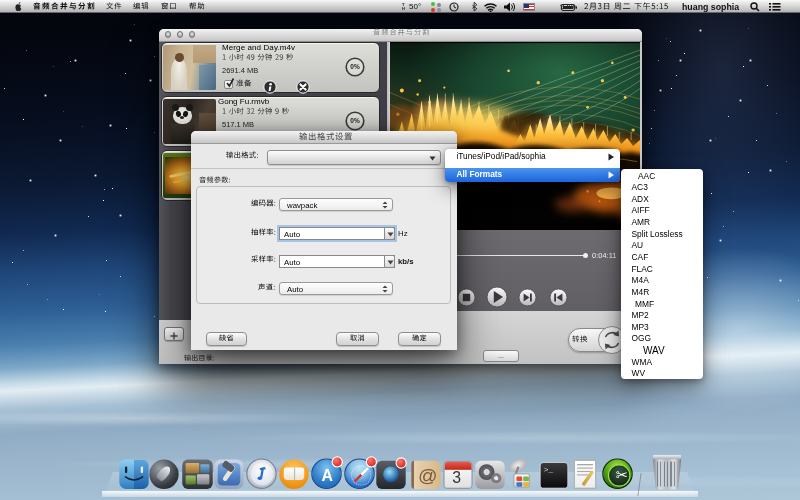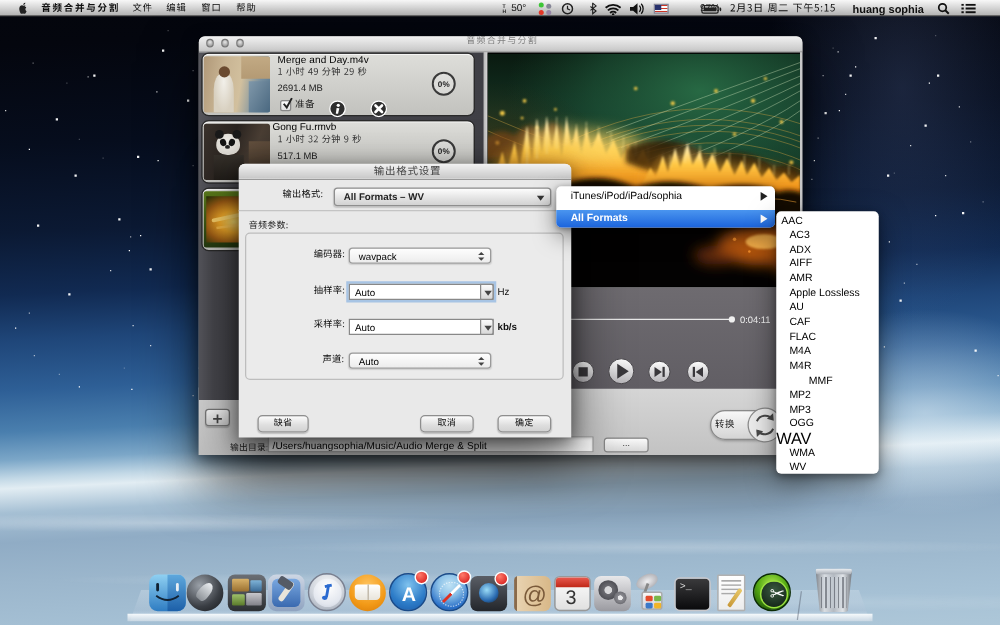--- a/index.html
+++ b/index.html
@@ -456,38 +456,34 @@
 <g stroke="#4a4a4a" stroke-width="1.6" fill="none">
 <path d="M8.5 12 A 7.3 7.3 0 0 1 21 10.5"></path>
         <path d="M21.5 18 A 7.3 7.3 0 0 1 9 19.5"></path>
       </g>
 <path d="M21.5 5.5 L22 11.5 L16.5 10 Z" fill="#4a4a4a"></path>
 <path d="M8.5 24.5 L8 18.5 L13.5 20 Z" fill="#4a4a4a"></path>
     </svg>
     <svg style="position:absolute;left:184px;top:354.6px;overflow:visible" width="33" height="9">
       <path d="M5.1 2.2L5.1 4.7L5.6 4.7L5.6 2.2ZM6 1.9L6 5.3C6 5.4 6 5.4 5.9 5.4C5.8 5.4 5.6 5.4 5.2 5.4C5.3 5.5 5.4 5.7 5.4 5.8C5.8 5.8 6.1 5.8 6.2 5.7C6.4 5.7 6.5 5.5 6.5 5.3L6.5 1.9ZM0.5 3C0.6 3 0.8 2.9 1 2.9L1.5 2.9L1.5 3.9C1.1 4 0.6 4.1 0.3 4.2L0.4 4.6L1.5 4.4L1.5 5.9L2 5.9L2 4.2L2.6 4.1L2.5 3.6L2 3.8L2 2.9L2.6 2.9L2.6 2.4L2 2.4L2 1.4L1.5 1.4L1.5 2.4L0.9 2.4C1.1 1.9 1.3 1.4 1.4 0.8L2.6 0.8L2.6 0.3L1.5 0.3C1.6 0 1.6 -0.2 1.7 -0.5L1.2 -0.6C1.1 -0.3 1.1 0 1.1 0.3L0.3 0.3L0.3 0.8L1 0.8C0.8 1.3 0.7 1.8 0.6 2C0.5 2.3 0.5 2.5 0.3 2.6C0.4 2.7 0.5 2.9 0.5 3ZM4.6 -0.6C4.2 0.2 3.3 0.8 2.4 1.2C2.6 1.3 2.7 1.5 2.8 1.6C3 1.5 3.2 1.4 3.3 1.3L3.3 1.6L5.9 1.6L5.9 1.3C6.1 1.4 6.3 1.5 6.5 1.6C6.5 1.4 6.7 1.3 6.8 1.1C6.1 0.8 5.4 0.4 4.9 -0.2L5 -0.4ZM3.5 1.2C3.9 0.9 4.3 0.5 4.6 0.2C5 0.6 5.4 0.9 5.8 1.2ZM4.3 2.5L4.3 3L3.3 3L3.3 2.5ZM2.9 2.1L2.9 5.9L3.3 5.9L3.3 4.4L4.3 4.4L4.3 5.3C4.3 5.4 4.3 5.4 4.2 5.4C4.2 5.4 4 5.4 3.8 5.4C3.8 5.5 3.9 5.7 3.9 5.8C4.2 5.8 4.4 5.8 4.6 5.8C4.7 5.7 4.7 5.6 4.7 5.3L4.7 2.1ZM3.3 3.4L4.3 3.4L4.3 4L3.3 4ZM7.9 2.9L7.9 5.5L12.9 5.5L12.9 5.9L13.5 5.9L13.5 2.9L12.9 2.9L12.9 4.9L11 4.9L11 2.5L13.2 2.5L13.2 0.1L12.6 0.1L12.6 2L11 2L11 -0.6L10.4 -0.6L10.4 2L8.8 2L8.8 0.1L8.2 0.1L8.2 2.5L10.4 2.5L10.4 4.9L8.5 4.9L8.5 2.9ZM16 2L19.7 2L19.7 3.2L16 3.2ZM16 1.5L16 0.4L19.7 0.4L19.7 1.5ZM16 3.7L19.7 3.7L19.7 4.9L16 4.9ZM15.5 -0.1L15.5 5.8L16 5.8L16 5.4L19.7 5.4L19.7 5.8L20.3 5.8L20.3 -0.1ZM22.5 3.1C23 3.4 23.5 3.8 23.8 4L24.2 3.7C23.9 3.4 23.3 3 22.9 2.8ZM22.5 -0.2L22.5 0.3L26.8 0.3L26.8 1L22.7 1L22.7 1.4L26.7 1.4L26.7 2.1L22.1 2.1L22.1 2.6L24.8 2.6L24.8 3.8C23.8 4.3 22.8 4.7 22.1 4.9L22.4 5.4C23 5.1 24 4.7 24.8 4.3L24.8 5.3C24.8 5.4 24.8 5.4 24.7 5.4C24.6 5.4 24.2 5.4 23.8 5.4C23.8 5.6 23.9 5.8 23.9 5.9C24.5 5.9 24.8 5.9 25.1 5.8C25.3 5.7 25.4 5.6 25.4 5.3L25.4 3.7C26 4.6 26.8 5.3 27.9 5.6C28 5.5 28.2 5.3 28.3 5.1C27.5 4.9 26.9 4.6 26.3 4.1C26.8 3.8 27.3 3.4 27.7 3.1L27.3 2.7C27 3 26.4 3.5 26 3.8C25.7 3.5 25.5 3.1 25.4 2.8L25.4 2.6L28.2 2.6L28.2 2.1L27.2 2.1C27.3 1.4 27.3 0.5 27.4 -0.2L26.9 -0.2L26.9 -0.2ZM29.8 2.6C30 2.6 30.2 2.4 30.2 2.1C30.2 1.8 30 1.6 29.8 1.6C29.5 1.6 29.3 1.8 29.3 2.1C29.3 2.4 29.5 2.6 29.8 2.6ZM29.8 5.4C30 5.4 30.2 5.2 30.2 4.9C30.2 4.6 30 4.4 29.8 4.4C29.5 4.4 29.3 4.6 29.3 4.9C29.3 5.2 29.5 5.4 29.8 5.4Z" fill="#222"></path>
     </svg>
-    <div class="abs" style="left:214px;top:349px;width:261px;height:13px;background:#fff;border:1px solid #999;box-shadow:inset 0 1px 2px rgba(0,0,0,.15)">
-<div style="font-size:8px;color:#000;padding:1.6px 0 0 3px;white-space:nowrap;letter-spacing:.1px">/Users/huangsophia/Music/Audio Merge &amp; Split</div>
-    </div>
     <div class="abs" style="left:483px;top:350px;width:36px;height:12px;border-radius:3px;background:linear-gradient(#fafafa,#d8d8d8);border:1px solid #888;text-align:center;font-size:7px;color:#333;line-height:9px">...</div>
     <div class="abs" style="left:191px;top:130.5px;width:266px;height:219.5px;border-radius:5px 5px 0 0;background:#e9e9e9;
 box-shadow:0 18px 45px rgba(0,0,0,.6),0 4px 14px rgba(0,0,0,.45)"></div>
     <div class="abs" style="left:191px;top:130.5px;width:266px;height:13.5px;border-radius:5px 5px 0 0;
 background:linear-gradient(#f2f2f2,#cecece 85%,#c6c6c6);border-bottom:1px solid #999"></div>
 <div class="abs" style="left:191px;top:168px;width:266px;height:1px;background:#c4c4c4"></div>
     <svg style="position:absolute;left:298.5px;top:132.8px;overflow:visible" width="56" height="11">
       <path d="M6.2 2.8L6.2 5.8L6.7 5.8L6.7 2.8ZM7.2 2.5L7.2 6.5C7.2 6.6 7.2 6.6 7.1 6.6C7 6.6 6.7 6.6 6.3 6.6C6.4 6.8 6.4 7 6.4 7.1C6.9 7.1 7.3 7.1 7.5 7.1C7.7 7 7.7 6.8 7.7 6.5L7.7 2.5ZM0.6 3.8C0.7 3.7 0.9 3.7 1.2 3.7L1.8 3.7L1.8 4.8C1.3 5 0.8 5.1 0.4 5.1L0.5 5.7L1.8 5.4L1.8 7.2L2.4 7.2L2.4 5.3L3.1 5.1L3 4.5L2.4 4.7L2.4 3.7L3.1 3.7L3.1 3.1L2.4 3.1L2.4 1.8L1.8 1.8L1.8 3.1L1.1 3.1C1.3 2.5 1.5 1.8 1.7 1.1L3.1 1.1L3.1 0.5L1.8 0.5C1.9 0.2 1.9 -0.1 2 -0.4L1.4 -0.5C1.4 -0.2 1.3 0.2 1.3 0.5L0.4 0.5L0.4 1.1L1.2 1.1C1 1.8 0.8 2.3 0.8 2.6C0.6 2.9 0.5 3.2 0.4 3.3C0.5 3.4 0.6 3.7 0.6 3.8ZM5.5 -0.5C5 0.4 3.9 1.2 2.9 1.7C3.1 1.8 3.2 2 3.3 2.1C3.6 2 3.8 1.9 4 1.7L4 2.1L7.1 2.1L7.1 1.7C7.3 1.8 7.6 1.9 7.8 2C7.9 1.9 8 1.7 8.2 1.5C7.3 1.2 6.5 0.7 5.9 -0L6 -0.3ZM4.3 1.6C4.7 1.2 5.2 0.8 5.5 0.4C6 0.9 6.4 1.2 6.9 1.6ZM5.2 3.1L5.2 3.8L4 3.8L4 3.1ZM3.5 2.6L3.5 7.2L4 7.2L4 5.5L5.2 5.5L5.2 6.6C5.2 6.6 5.1 6.7 5.1 6.7C5 6.7 4.8 6.7 4.5 6.7C4.6 6.8 4.7 7 4.7 7.2C5 7.2 5.3 7.2 5.5 7.1C5.6 7 5.7 6.8 5.7 6.6L5.7 2.6ZM4 4.3L5.2 4.3L5.2 5L4 5ZM9.9 3.7L9.9 6.7L15.8 6.7L15.8 7.2L16.5 7.2L16.5 3.7L15.8 3.7L15.8 6.1L13.5 6.1L13.5 3.2L16.2 3.2L16.2 0.3L15.5 0.3L15.5 2.5L13.5 2.5L13.5 -0.5L12.8 -0.5L12.8 2.5L10.9 2.5L10.9 0.3L10.3 0.3L10.3 3.2L12.8 3.2L12.8 6.1L10.6 6.1L10.6 3.7ZM22.8 0.9L24.7 0.9C24.4 1.5 24.1 2 23.7 2.4C23.3 2 23 1.5 22.7 1.1ZM19.7 -0.5L19.7 1.3L18.4 1.3L18.4 1.9L19.6 1.9C19.4 3 18.8 4.4 18.2 5.1C18.3 5.2 18.5 5.5 18.6 5.6C19 5.1 19.4 4.2 19.7 3.2L19.7 7.2L20.3 7.2L20.3 3C20.6 3.4 20.8 3.8 21 4L21.4 3.6C21.2 3.3 20.5 2.5 20.3 2.3L20.3 1.9L21.3 1.9L21 2.1C21.2 2.2 21.4 2.4 21.5 2.5C21.8 2.2 22.1 1.9 22.4 1.6C22.6 2 22.9 2.4 23.3 2.8C22.5 3.4 21.7 3.8 20.9 4.1C21 4.2 21.1 4.5 21.2 4.6C21.4 4.5 21.7 4.5 21.9 4.4L21.9 7.2L22.5 7.2L22.5 6.9L24.8 6.9L24.8 7.2L25.4 7.2L25.4 4.3L25.8 4.4C25.9 4.3 26.1 4 26.2 3.9C25.4 3.7 24.7 3.3 24.1 2.8C24.7 2.2 25.2 1.4 25.5 0.6L25.1 0.4L25 0.4L23.1 0.4C23.3 0.2 23.4 -0.1 23.5 -0.4L22.9 -0.5C22.6 0.3 22 1.2 21.4 1.8L21.4 1.3L20.3 1.3L20.3 -0.5ZM22.5 6.3L22.5 4.7L24.8 4.7L24.8 6.3ZM22.3 4.1C22.8 3.9 23.2 3.6 23.7 3.2C24.1 3.5 24.6 3.9 25.1 4.1ZM33 -0.1C33.4 0.2 33.9 0.7 34.2 1L34.6 0.6C34.4 0.3 33.8 -0.2 33.4 -0.4ZM31.7 -0.5C31.7 0.1 31.8 0.6 31.8 1.1L27.5 1.1L27.5 1.7L31.8 1.7C32 4.8 32.8 7.2 34.1 7.2C34.8 7.2 35 6.8 35.1 5.3C34.9 5.3 34.7 5.1 34.6 5C34.5 6.1 34.4 6.6 34.2 6.6C33.4 6.6 32.7 4.5 32.5 1.7L35 1.7L35 1.1L32.5 1.1C32.4 0.6 32.4 0.1 32.4 -0.5ZM27.5 6.4L27.7 7C28.8 6.7 30.3 6.4 31.7 6L31.7 5.5L29.9 5.9L29.9 3.5L31.5 3.5L31.5 2.9L27.8 2.9L27.8 3.5L29.3 3.5L29.3 6ZM37 0C37.5 0.4 38 1 38.3 1.4L38.7 0.9C38.5 0.6 37.9 0 37.4 -0.4ZM36.4 2.1L36.4 2.7L37.5 2.7L37.5 5.8C37.5 6.1 37.3 6.4 37.1 6.5C37.2 6.6 37.4 6.9 37.5 7.1C37.6 6.9 37.8 6.7 39.3 5.6C39.2 5.5 39.1 5.2 39.1 5.1L38.2 5.8L38.2 2.1ZM40.1 -0.2L40.1 0.7C40.1 1.4 39.9 2 38.8 2.6C38.9 2.7 39.2 2.9 39.2 3C40.5 2.4 40.7 1.5 40.7 0.7L40.7 0.4L42.2 0.4L42.2 1.7C42.2 2.4 42.3 2.6 42.9 2.6C43 2.6 43.4 2.6 43.5 2.6C43.7 2.6 43.9 2.6 44 2.6C44 2.4 43.9 2.2 43.9 2C43.8 2 43.7 2.1 43.5 2.1C43.4 2.1 43 2.1 43 2.1C42.8 2.1 42.8 2 42.8 1.7L42.8 -0.2ZM42.8 3.8C42.5 4.5 42 5 41.5 5.5C40.9 5 40.4 4.4 40.1 3.8ZM39.2 3.2L39.2 3.8L39.7 3.8L39.5 3.8C39.9 4.6 40.4 5.3 41 5.8C40.3 6.2 39.6 6.5 38.9 6.7C39 6.8 39.1 7.1 39.2 7.2C40 7 40.8 6.7 41.4 6.2C42.1 6.7 42.8 7 43.7 7.2C43.8 7.1 44 6.8 44.1 6.7C43.3 6.5 42.6 6.2 41.9 5.8C42.7 5.2 43.2 4.4 43.6 3.4L43.2 3.2L43.1 3.2ZM50.5 0.3L51.9 0.3L51.9 1L50.5 1ZM48.5 0.3L49.9 0.3L49.9 1L48.5 1ZM46.6 0.3L47.9 0.3L47.9 1L46.6 1ZM46.6 3L46.6 6.5L45.5 6.5L45.5 7L52.9 7L52.9 6.5L51.8 6.5L51.8 3L49.2 3L49.3 2.5L52.7 2.5L52.7 2L49.4 2L49.5 1.5L52.5 1.5L52.5 -0.2L46 -0.2L46 1.5L48.8 1.5L48.7 2L45.6 2L45.6 2.5L48.7 2.5L48.6 3ZM47.2 6.5L47.2 6L51.2 6L51.2 6.5ZM47.2 4.2L51.2 4.2L51.2 4.7L47.2 4.7ZM47.2 3.9L47.2 3.4L51.2 3.4L51.2 3.9ZM47.2 5.1L51.2 5.1L51.2 5.6L47.2 5.6Z" fill="#424242"></path>
     </svg>
     <svg style="position:absolute;left:226px;top:151.5px;overflow:visible" width="35" height="10">
       <path d="M5.4 2.3L5.4 5L5.9 5L5.9 2.3ZM6.4 2L6.4 5.6C6.4 5.7 6.3 5.7 6.3 5.7C6.2 5.7 5.9 5.7 5.5 5.7C5.6 5.8 5.7 6 5.7 6.1C6.1 6.1 6.4 6.1 6.6 6.1C6.8 6 6.8 5.9 6.8 5.6L6.8 2ZM0.5 3.2C0.6 3.1 0.8 3.1 1 3.1L1.6 3.1L1.6 4.1C1.1 4.2 0.7 4.3 0.3 4.4L0.4 4.9L1.6 4.6L1.6 6.2L2.1 6.2L2.1 4.5L2.7 4.3L2.7 3.9L2.1 4L2.1 3.1L2.7 3.1L2.7 2.6L2.1 2.6L2.1 1.4L1.6 1.4L1.6 2.6L1 2.6C1.2 2 1.4 1.4 1.5 0.8L2.7 0.8L2.7 0.3L1.6 0.3C1.7 0 1.7 -0.2 1.7 -0.5L1.2 -0.6C1.2 -0.3 1.2 0 1.1 0.3L0.3 0.3L0.3 0.8L1 0.8C0.9 1.4 0.7 1.9 0.7 2.1C0.6 2.4 0.5 2.7 0.4 2.7C0.4 2.8 0.5 3.1 0.5 3.2ZM4.9 -0.6C4.4 0.2 3.5 0.9 2.6 1.3C2.7 1.4 2.9 1.6 2.9 1.7C3.1 1.6 3.3 1.5 3.5 1.4L3.5 1.7L6.3 1.7L6.3 1.3C6.5 1.4 6.7 1.5 6.9 1.7C6.9 1.5 7.1 1.3 7.2 1.2C6.4 0.9 5.7 0.5 5.2 -0.2L5.3 -0.4ZM3.7 1.2C4.2 0.9 4.6 0.6 4.9 0.2C5.3 0.6 5.7 0.9 6.1 1.2ZM4.5 2.6L4.5 3.2L3.5 3.2L3.5 2.6ZM3.1 2.2L3.1 6.2L3.5 6.2L3.5 4.7L4.5 4.7L4.5 5.6C4.5 5.7 4.5 5.7 4.5 5.7C4.4 5.7 4.2 5.7 4 5.7C4 5.8 4.1 6 4.1 6.2C4.4 6.2 4.7 6.2 4.8 6.1C5 6 5 5.9 5 5.6L5 2.2ZM3.5 3.6L4.5 3.6L4.5 4.2L3.5 4.2ZM8.4 3.1L8.4 5.8L13.6 5.8L13.6 6.2L14.2 6.2L14.2 3.1L13.6 3.1L13.6 5.2L11.6 5.2L11.6 2.6L13.9 2.6L13.9 0.1L13.3 0.1L13.3 2.1L11.6 2.1L11.6 -0.6L11 -0.6L11 2.1L9.3 2.1L9.3 0.1L8.7 0.1L8.7 2.6L11 2.6L11 5.2L9 5.2L9 3.1ZM19.5 0.7L21.1 0.7C20.9 1.2 20.6 1.6 20.2 2C19.8 1.6 19.6 1.2 19.4 0.8ZM16.7 -0.6L16.7 1L15.6 1L15.6 1.5L16.6 1.5C16.4 2.5 15.9 3.7 15.4 4.3C15.5 4.5 15.6 4.7 15.7 4.8C16.1 4.3 16.4 3.5 16.7 2.7L16.7 6.2L17.2 6.2L17.2 2.5C17.4 2.8 17.7 3.2 17.8 3.4L18.2 3C18 2.8 17.4 2.1 17.2 1.8L17.2 1.5L18.1 1.5L17.9 1.7C18 1.8 18.2 1.9 18.3 2C18.6 1.8 18.8 1.6 19.1 1.3C19.3 1.6 19.5 2 19.8 2.3C19.2 2.8 18.5 3.2 17.7 3.5C17.8 3.6 18 3.8 18 3.9C18.2 3.8 18.4 3.8 18.6 3.7L18.6 6.2L19.1 6.2L19.1 5.9L21.2 5.9L21.2 6.2L21.7 6.2L21.7 3.6L22.1 3.8C22.2 3.6 22.3 3.4 22.4 3.3C21.7 3.1 21.1 2.7 20.6 2.3C21.1 1.8 21.5 1.1 21.8 0.3L21.4 0.2L21.3 0.2L19.7 0.2C19.8 -0 20 -0.2 20 -0.5L19.5 -0.6C19.2 0.2 18.7 0.9 18.2 1.4L18.2 1L17.2 1L17.2 -0.6ZM19.1 5.4L19.1 4L21.2 4L21.2 5.4ZM19 3.5C19.4 3.3 19.8 3 20.2 2.7C20.6 3 21 3.3 21.5 3.5ZM28 -0.2C28.4 0 28.9 0.4 29.1 0.7L29.5 0.4C29.3 0.1 28.8 -0.3 28.4 -0.5ZM27 -0.6C27 -0.1 27 0.3 27 0.8L23.2 0.8L23.2 1.3L27.1 1.3C27.2 4.1 27.9 6.2 29.1 6.2C29.7 6.2 29.9 5.9 30 4.6C29.8 4.5 29.6 4.4 29.5 4.2C29.4 5.2 29.3 5.7 29.1 5.7C28.4 5.7 27.8 3.8 27.6 1.3L29.8 1.3L29.8 0.8L27.6 0.8C27.6 0.4 27.6 -0.1 27.6 -0.6ZM23.2 5.4L23.4 6C24.4 5.8 25.7 5.5 27 5.2L26.9 4.7L25.4 5L25.4 3L26.7 3L26.7 2.4L23.5 2.4L23.5 3L24.8 3L24.8 5.1ZM31.4 2.7C31.7 2.7 31.9 2.5 31.9 2.2C31.9 1.9 31.7 1.7 31.4 1.7C31.2 1.7 30.9 1.9 30.9 2.2C30.9 2.5 31.2 2.7 31.4 2.7ZM31.4 5.7C31.7 5.7 31.9 5.5 31.9 5.2C31.9 4.9 31.7 4.7 31.4 4.7C31.2 4.7 30.9 4.9 30.9 5.2C30.9 5.5 31.2 5.7 31.4 5.7Z" fill="#111"></path>
     </svg>
     <div class="abs" style="left:267px;top:149.5px;width:174px;height:15px;border-radius:3px;border:1px solid #8e8e8e;
 background:linear-gradient(#fdfdfd,#e2e2e2 60%,#d2d2d2);box-shadow:0 1px 1px rgba(0,0,0,.15)">
-<div style="font-size:7.8px;font-weight:bold;color:#222;padding:2.6px 0 0 7px">All Formats – WV</div>
 <svg class="abs" style="right:4px;top:5px" width="7" height="5">
         <path d="M0.5 0.5h6L3.5 4.5z" fill="#333"></path>
       </svg>
     </div>
     <svg style="position:absolute;left:198.5px;top:176.5px;overflow:visible" width="34" height="9">
       <path d="M3.1 -0.5C3.2 -0.3 3.3 -0.1 3.4 0.1L0.8 0.1L0.8 0.6L6.5 0.6L6.5 0.1L4 0.1C3.9 -0.1 3.8 -0.4 3.7 -0.6ZM1.8 0.7C2 1 2.1 1.5 2.2 1.8L0.4 1.8L0.4 2.3L6.8 2.3L6.8 1.8L5 1.8C5.2 1.5 5.3 1.1 5.5 0.7L4.9 0.6C4.8 0.9 4.6 1.4 4.4 1.8L2.5 1.8L2.8 1.7C2.7 1.4 2.5 1 2.3 0.6ZM1.9 4.5L5.3 4.5L5.3 5.3L1.9 5.3ZM1.9 4.1L1.9 3.4L5.3 3.4L5.3 4.1ZM1.4 2.9L1.4 6.1L1.9 6.1L1.9 5.8L5.3 5.8L5.3 6L5.9 6L5.9 2.9ZM12.4 1.9C12.4 4.4 12.4 5.2 10.6 5.7C10.7 5.8 10.8 6 10.9 6.1C12.7 5.5 12.9 4.5 12.9 1.9ZM12.6 4.9C13.1 5.2 13.7 5.7 14 6.1L14.4 5.7C14.1 5.4 13.4 4.9 12.9 4.6ZM10.5 2.7C10.1 4.2 9.3 5.2 7.8 5.7C7.9 5.8 8 5.9 8 6.1C9.7 5.5 10.6 4.4 10.9 2.8ZM8.4 2.6C8.2 3.1 8 3.7 7.7 4.1C7.8 4.1 8 4.2 8.1 4.3C8.4 3.9 8.7 3.3 8.8 2.7ZM11.3 1.1L11.3 4.5L11.8 4.5L11.8 1.5L13.5 1.5L13.5 4.5L14 4.5L14 1.1L12.7 1.1L13 0.3L14.2 0.3L14.2 -0.2L11.1 -0.2L11.1 0.3L12.5 0.3C12.4 0.6 12.3 0.9 12.2 1.1ZM8.2 0.1L8.2 1.7L7.7 1.7L7.7 2.2L9.2 2.2L9.2 4.3L9.7 4.3L9.7 2.2L11 2.2L11 1.7L9.8 1.7L9.8 0.8L10.8 0.8L10.8 0.3L9.8 0.3L9.8 -0.6L9.3 -0.6L9.3 1.7L8.7 1.7L8.7 0.1ZM18.7 2.6C18.3 2.9 17.3 3.3 16.6 3.4C16.8 3.5 16.9 3.7 17 3.8C17.7 3.6 18.6 3.2 19.2 2.8ZM19.4 3.4C18.7 3.9 17.5 4.3 16.5 4.5C16.6 4.6 16.8 4.8 16.8 4.9C17.9 4.6 19.1 4.2 19.8 3.7ZM20.3 4.2C19.5 5 17.8 5.4 16.1 5.6C16.2 5.7 16.3 5.9 16.3 6.1C18.2 5.8 19.9 5.3 20.8 4.4ZM16.1 1.2C16.3 1.2 16.5 1.1 17.7 1.1C17.6 1.3 17.5 1.5 17.4 1.7L15.2 1.7L15.2 2.2L17 2.2C16.5 2.8 15.8 3.3 15.1 3.7C15.2 3.8 15.4 4 15.5 4.1C16.4 3.6 17.1 3 17.7 2.2L19.2 2.2C19.7 3 20.6 3.7 21.4 4C21.5 3.9 21.6 3.7 21.8 3.6C21 3.3 20.3 2.8 19.8 2.2L21.6 2.2L21.6 1.7L18 1.7C18.1 1.5 18.2 1.3 18.3 1L20.3 1C20.5 1.1 20.7 1.3 20.8 1.4L21.2 1.1C20.8 0.6 20 0 19.4 -0.4L19 -0.1C19.2 0.1 19.5 0.3 19.8 0.5L17 0.6C17.5 0.4 18 0 18.4 -0.3L17.9 -0.6C17.4 -0.1 16.7 0.4 16.4 0.5C16.2 0.6 16.1 0.7 15.9 0.7C16 0.8 16.1 1.1 16.1 1.2ZM25.4 -0.4C25.3 -0.2 25 0.3 24.8 0.5L25.2 0.7C25.4 0.5 25.6 0.1 25.8 -0.2ZM22.8 -0.2C23 0.1 23.2 0.5 23.3 0.7L23.7 0.5C23.6 0.3 23.4 -0.1 23.2 -0.4ZM25.2 3.6C25 4 24.8 4.3 24.5 4.6C24.2 4.4 23.9 4.3 23.7 4.2C23.8 4 23.9 3.8 24 3.6ZM23 4.4C23.3 4.5 23.7 4.7 24.1 4.9C23.6 5.2 23.1 5.4 22.5 5.6C22.6 5.7 22.7 5.9 22.8 6C23.4 5.8 24 5.5 24.5 5.1C24.8 5.3 25 5.4 25.2 5.5L25.5 5.2C25.3 5 25.1 4.9 24.9 4.8C25.3 4.4 25.6 3.9 25.8 3.2L25.5 3.1L25.4 3.1L24.2 3.1L24.4 2.8L23.9 2.7C23.8 2.8 23.8 3 23.7 3.1L22.7 3.1L22.7 3.6L23.5 3.6C23.3 3.9 23.1 4.2 23 4.4ZM24.1 -0.6L24.1 0.8L22.6 0.8L22.6 1.2L23.9 1.2C23.5 1.7 23 2.1 22.5 2.3C22.6 2.4 22.7 2.6 22.8 2.8C23.2 2.5 23.7 2.1 24.1 1.7L24.1 2.6L24.6 2.6L24.6 1.6C24.9 1.8 25.3 2.2 25.5 2.3L25.8 2C25.6 1.8 25 1.4 24.7 1.2L26 1.2L26 0.8L24.6 0.8L24.6 -0.6ZM26.7 -0.5C26.5 0.7 26.2 2 25.7 2.7C25.8 2.8 26 3 26.1 3C26.3 2.8 26.4 2.5 26.6 2.1C26.7 2.8 26.9 3.5 27.2 4C26.8 4.7 26.2 5.2 25.4 5.6C25.5 5.7 25.7 6 25.7 6.1C26.5 5.7 27 5.2 27.5 4.5C27.8 5.2 28.3 5.6 28.8 6C28.9 5.8 29.1 5.7 29.2 5.6C28.6 5.2 28.1 4.7 27.8 4C28.1 3.3 28.4 2.4 28.5 1.3L29 1.3L29 0.8L27 0.8C27.1 0.4 27.2 -0 27.2 -0.4ZM28 1.3C27.9 2.2 27.7 2.9 27.5 3.5C27.2 2.8 27 2.1 26.9 1.3ZM30.6 2.7C30.9 2.7 31.1 2.5 31.1 2.2C31.1 1.9 30.9 1.7 30.6 1.7C30.3 1.7 30.1 1.9 30.1 2.2C30.1 2.5 30.3 2.7 30.6 2.7ZM30.6 5.6C30.9 5.6 31.1 5.4 31.1 5.1C31.1 4.8 30.9 4.6 30.6 4.6C30.3 4.6 30.1 4.8 30.1 5.1C30.1 5.4 30.3 5.6 30.6 5.6Z" fill="#222"></path>
     </svg>
     <div class="abs" style="left:196px;top:186px;width:255px;height:118px;border:1px solid #bdbdbd;border-radius:4px;background:rgba(255,255,255,.1)"></div>
     <svg style="position:absolute;left:250.5px;top:199.5px;overflow:visible" width="27" height="10">
       <path d="M0.3 5.2L0.4 5.7C1 5.5 1.8 5.2 2.6 4.9L2.5 4.4C1.7 4.7 0.8 5 0.3 5.2ZM0.5 2.5C0.6 2.4 0.7 2.4 1.5 2.3C1.2 2.8 1 3.1 0.9 3.3C0.6 3.6 0.5 3.8 0.3 3.8C0.4 3.9 0.5 4.2 0.5 4.3C0.6 4.2 0.9 4.1 2.5 3.7C2.5 3.6 2.5 3.4 2.5 3.3L1.2 3.5C1.8 2.9 2.3 2 2.7 1.2L2.2 0.9C2.1 1.2 2 1.5 1.8 1.8L1 1.9C1.4 1.2 1.8 0.4 2.1 -0.4L1.6 -0.6C1.3 0.3 0.8 1.3 0.7 1.5C0.5 1.8 0.4 2 0.3 2C0.3 2.1 0.4 2.4 0.5 2.5ZM4.6 3L4.6 4.1L4 4.1L4 3ZM5 3L5.5 3L5.5 4.1L5 4.1ZM3.6 2.6L3.6 6.2L4 6.2L4 4.6L4.6 4.6L4.6 6L5 6L5 4.6L5.5 4.6L5.5 6L5.9 6L5.9 4.6L6.4 4.6L6.4 5.7C6.4 5.7 6.4 5.7 6.4 5.7C6.3 5.7 6.2 5.7 6 5.7C6.1 5.9 6.1 6 6.1 6.2C6.4 6.2 6.6 6.1 6.7 6.1C6.9 6 6.9 5.9 6.9 5.7L6.9 2.6L6.4 2.6ZM5.9 3L6.4 3L6.4 4.1L5.9 4.1ZM4.5 -0.5C4.6 -0.3 4.7 -0 4.8 0.2L3.1 0.2L3.1 1.8C3.1 3 3 4.6 2.3 5.8C2.4 5.8 2.7 6 2.8 6.1C3.4 4.9 3.6 3.1 3.6 1.9L6.8 1.9L6.8 0.2L5.4 0.2C5.3 -0 5.2 -0.4 5 -0.6ZM3.6 0.7L6.3 0.7L6.3 1.5L3.6 1.5ZM10.6 4.1L10.6 4.6L13.5 4.6L13.5 4.1ZM11.2 0.8C11.2 1.5 11.1 2.5 11 3.1L11.1 3.1L14 3.1C13.8 4.8 13.7 5.4 13.5 5.6C13.4 5.7 13.3 5.7 13.2 5.7C13.1 5.7 12.7 5.7 12.4 5.7C12.5 5.8 12.5 6 12.5 6.2C12.9 6.2 13.2 6.2 13.4 6.2C13.7 6.2 13.8 6.1 13.9 5.9C14.2 5.7 14.4 4.9 14.5 2.9C14.5 2.8 14.6 2.7 14.6 2.7L13.6 2.7C13.8 1.7 13.9 0.6 13.9 -0.1L13.5 -0.2L13.5 -0.2L10.9 -0.2L10.9 0.4L13.4 0.4C13.3 1 13.2 1.9 13.1 2.7L11.6 2.7C11.6 2.1 11.7 1.4 11.8 0.9ZM8 -0.2L8 0.3L8.9 0.3C8.7 1.4 8.3 2.5 7.8 3.2C7.9 3.3 8 3.7 8.1 3.8C8.2 3.6 8.3 3.4 8.5 3.2L8.5 5.9L8.9 5.9L8.9 5.3L10.3 5.3L10.3 2.1L8.9 2.1C9.1 1.5 9.3 0.9 9.4 0.3L10.5 0.3L10.5 -0.2ZM8.9 2.6L9.8 2.6L9.8 4.8L8.9 4.8ZM16.7 0.2L17.9 0.2L17.9 1.3L16.7 1.3ZM19.8 0.2L21.1 0.2L21.1 1.3L19.8 1.3ZM19.7 2C20.1 2.2 20.4 2.3 20.7 2.5L18.5 2.5C18.7 2.3 18.9 2 19 1.8L18.4 1.7L18.4 -0.3L16.1 -0.3L16.1 1.7L18.4 1.7C18.3 2 18.1 2.3 17.9 2.5L15.6 2.5L15.6 3L17.4 3C16.9 3.5 16.2 3.9 15.4 4.2C15.5 4.3 15.7 4.5 15.7 4.6L16.1 4.4L16.1 6.2L16.7 6.2L16.7 6L17.9 6L17.9 6.2L18.4 6.2L18.4 3.9L17 3.9C17.5 3.6 17.8 3.3 18.1 3L19.5 3C19.8 3.4 20.2 3.7 20.7 3.9L19.3 3.9L19.3 6.2L19.8 6.2L19.8 6L21.1 6L21.1 6.2L21.7 6.2L21.7 4.4L22 4.5C22.1 4.4 22.3 4.2 22.4 4.1C21.6 3.9 20.8 3.5 20.2 3L22.2 3L22.2 2.5L20.9 2.5L21.1 2.3C20.9 2.1 20.4 1.9 20 1.7ZM19.3 -0.3L19.3 1.7L21.7 1.7L21.7 -0.3ZM16.7 5.5L16.7 4.4L17.9 4.4L17.9 5.5ZM19.8 5.5L19.8 4.4L21.1 4.4L21.1 5.5ZM23.8 2.7C24.1 2.7 24.3 2.5 24.3 2.2C24.3 1.9 24.1 1.7 23.8 1.7C23.6 1.7 23.3 1.9 23.3 2.2C23.3 2.5 23.6 2.7 23.8 2.7ZM23.8 5.7C24.1 5.7 24.3 5.5 24.3 5.2C24.3 4.9 24.1 4.7 23.8 4.7C23.6 4.7 23.3 4.9 23.3 5.2C23.3 5.5 23.6 5.7 23.8 5.7Z" fill="#111"></path>
@@ -556,31 +552,31 @@
     </svg>
     <div class="abs" style="left:444.5px;top:167.5px;width:175px;height:14.5px;border-radius:0 0 4px 4px;
 background:linear-gradient(#4a95ef,#1c64dc)"></div>
     <div class="abs" style="left:456.5px;top:169px;font-size:8.3px;font-weight:bold;color:#fff">All Formats</div>
     <svg class="abs" style="left:607px;top:171px" width="8" height="8">
       <path d="M1.5 0.5 L7 4 L1.5 7.5z" fill="#fff"></path>
     </svg>
     <div class="abs" style="left:621px;top:169px;width:81.5px;height:210px;border-radius:4px;background:#fff;
 box-shadow:0 8px 22px rgba(0,0,0,.5),0 2px 6px rgba(0,0,0,.3)"></div>
     <div class="abs" style="left:621px;top:170.5px;width:81.5px;">
-      <div style="height:11.65px;line-height:11.65px;padding-left:4px;font-size:8.4px;color:#000">AAC</div>
+      <div style="height:11.65px;line-height:11.65px;padding-left:17px;font-size:8.4px;color:#000">AAC</div>
       <div style="height:11.65px;line-height:11.65px;padding-left:10.5px;font-size:8.4px;color:#000">AC3</div>
       <div style="height:11.65px;line-height:11.65px;padding-left:10.5px;font-size:8.4px;color:#000">ADX</div>
       <div style="height:11.65px;line-height:11.65px;padding-left:10.5px;font-size:8.4px;color:#000">AIFF</div>
       <div style="height:11.65px;line-height:11.65px;padding-left:10.5px;font-size:8.4px;color:#000">AMR</div>
-      <div style="height:11.65px;line-height:11.65px;padding-left:10.5px;font-size:8.4px;color:#000">Apple Lossless</div>
+      <div style="height:11.65px;line-height:11.65px;padding-left:10.5px;font-size:8.4px;color:#000">Split Lossless</div>
       <div style="height:11.65px;line-height:11.65px;padding-left:10.5px;font-size:8.4px;color:#000">AU</div>
       <div style="height:11.65px;line-height:11.65px;padding-left:10.5px;font-size:8.4px;color:#000">CAF</div>
       <div style="height:11.65px;line-height:11.65px;padding-left:10.5px;font-size:8.4px;color:#000">FLAC</div>
       <div style="height:11.65px;line-height:11.65px;padding-left:10.5px;font-size:8.4px;color:#000">M4A</div>
       <div style="height:11.65px;line-height:11.65px;padding-left:10.5px;font-size:8.4px;color:#000">M4R</div>
-      <div style="height:11.65px;line-height:11.65px;padding-left:26px;font-size:8.4px;color:#000">MMF</div>
+      <div style="height:11.65px;line-height:11.65px;padding-left:14px;font-size:8.4px;color:#000">MMF</div>
       <div style="height:11.65px;line-height:11.65px;padding-left:10.5px;font-size:8.4px;color:#000">MP2</div>
       <div style="height:11.65px;line-height:11.65px;padding-left:10.5px;font-size:8.4px;color:#000">MP3</div>
       <div style="height:11.65px;line-height:11.65px;padding-left:10.5px;font-size:8.4px;color:#000">OGG</div>
-      <div style="height:11.65px;line-height:11.65px;padding-left:0;font-size:13px;color:#000">WAV</div>
+      <div style="height:11.65px;line-height:11.65px;padding-left:22px;font-size:10px;color:#000">WAV</div>
       <div style="height:11.65px;line-height:11.65px;padding-left:10.5px;font-size:8.4px;color:#000">WMA</div>
       <div style="height:11.65px;line-height:11.65px;padding-left:10.5px;font-size:8.4px;color:#000">WV</div>
     </div>
   </div>
 </body></html>

